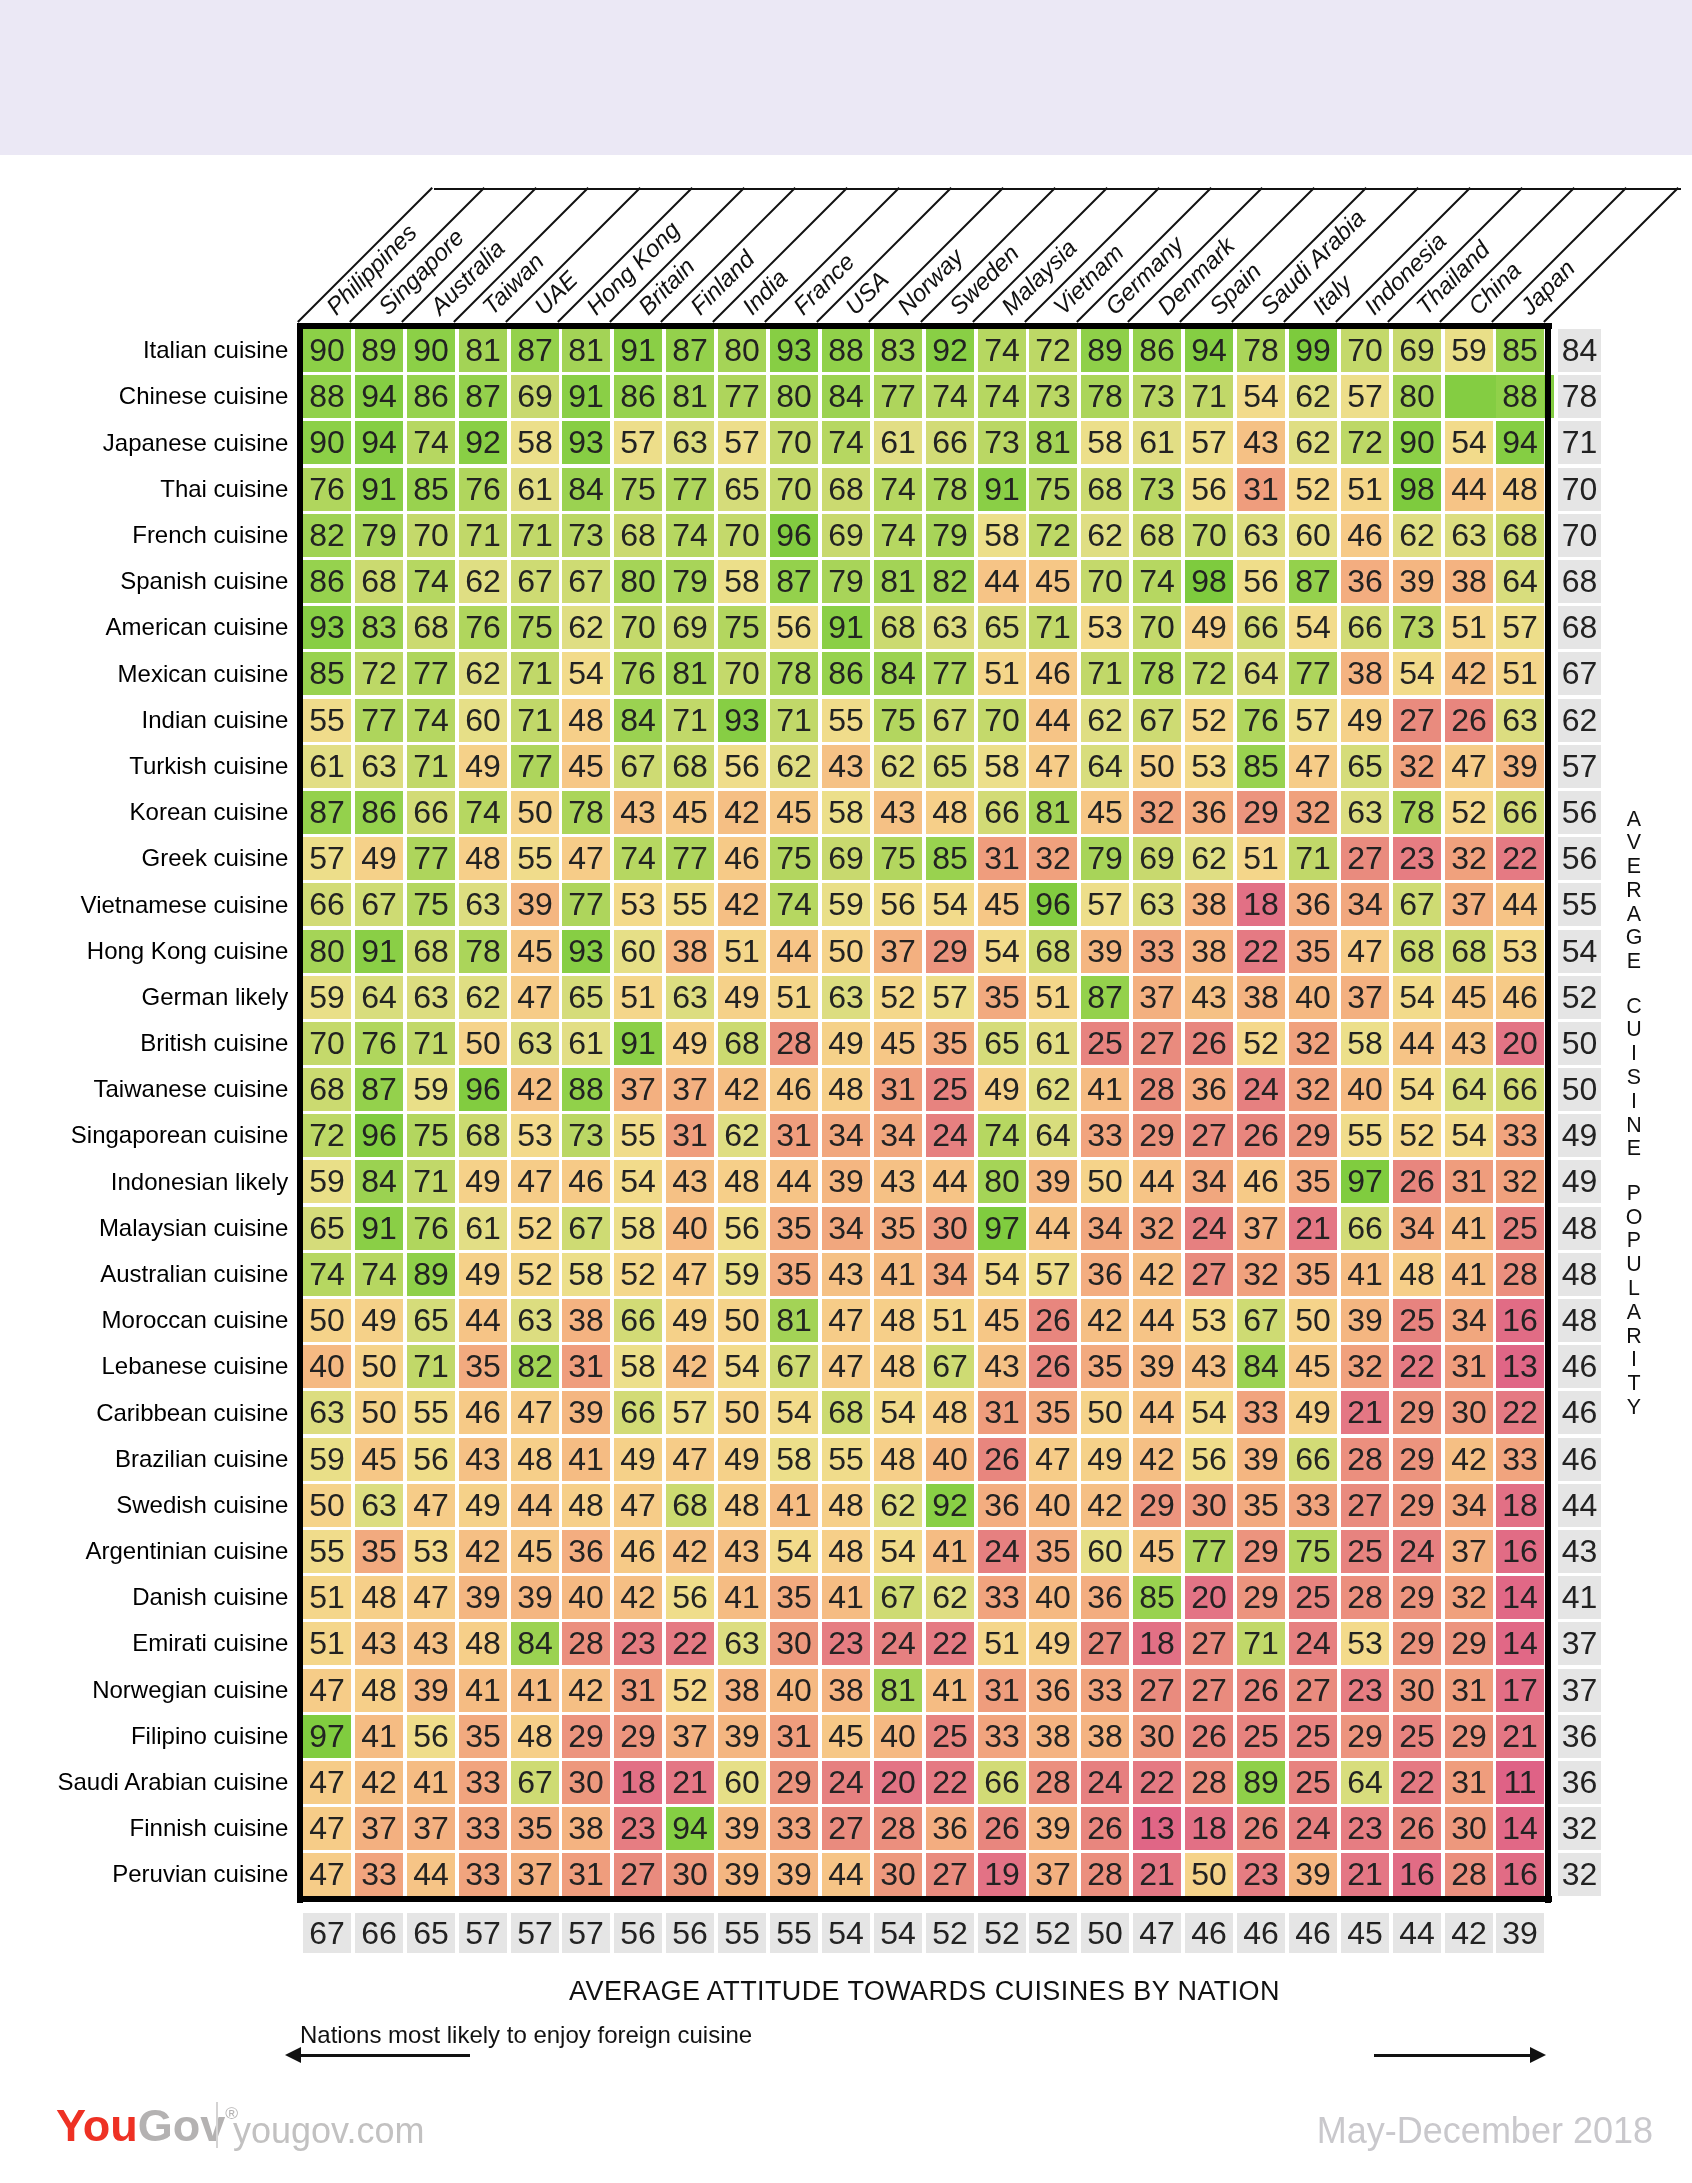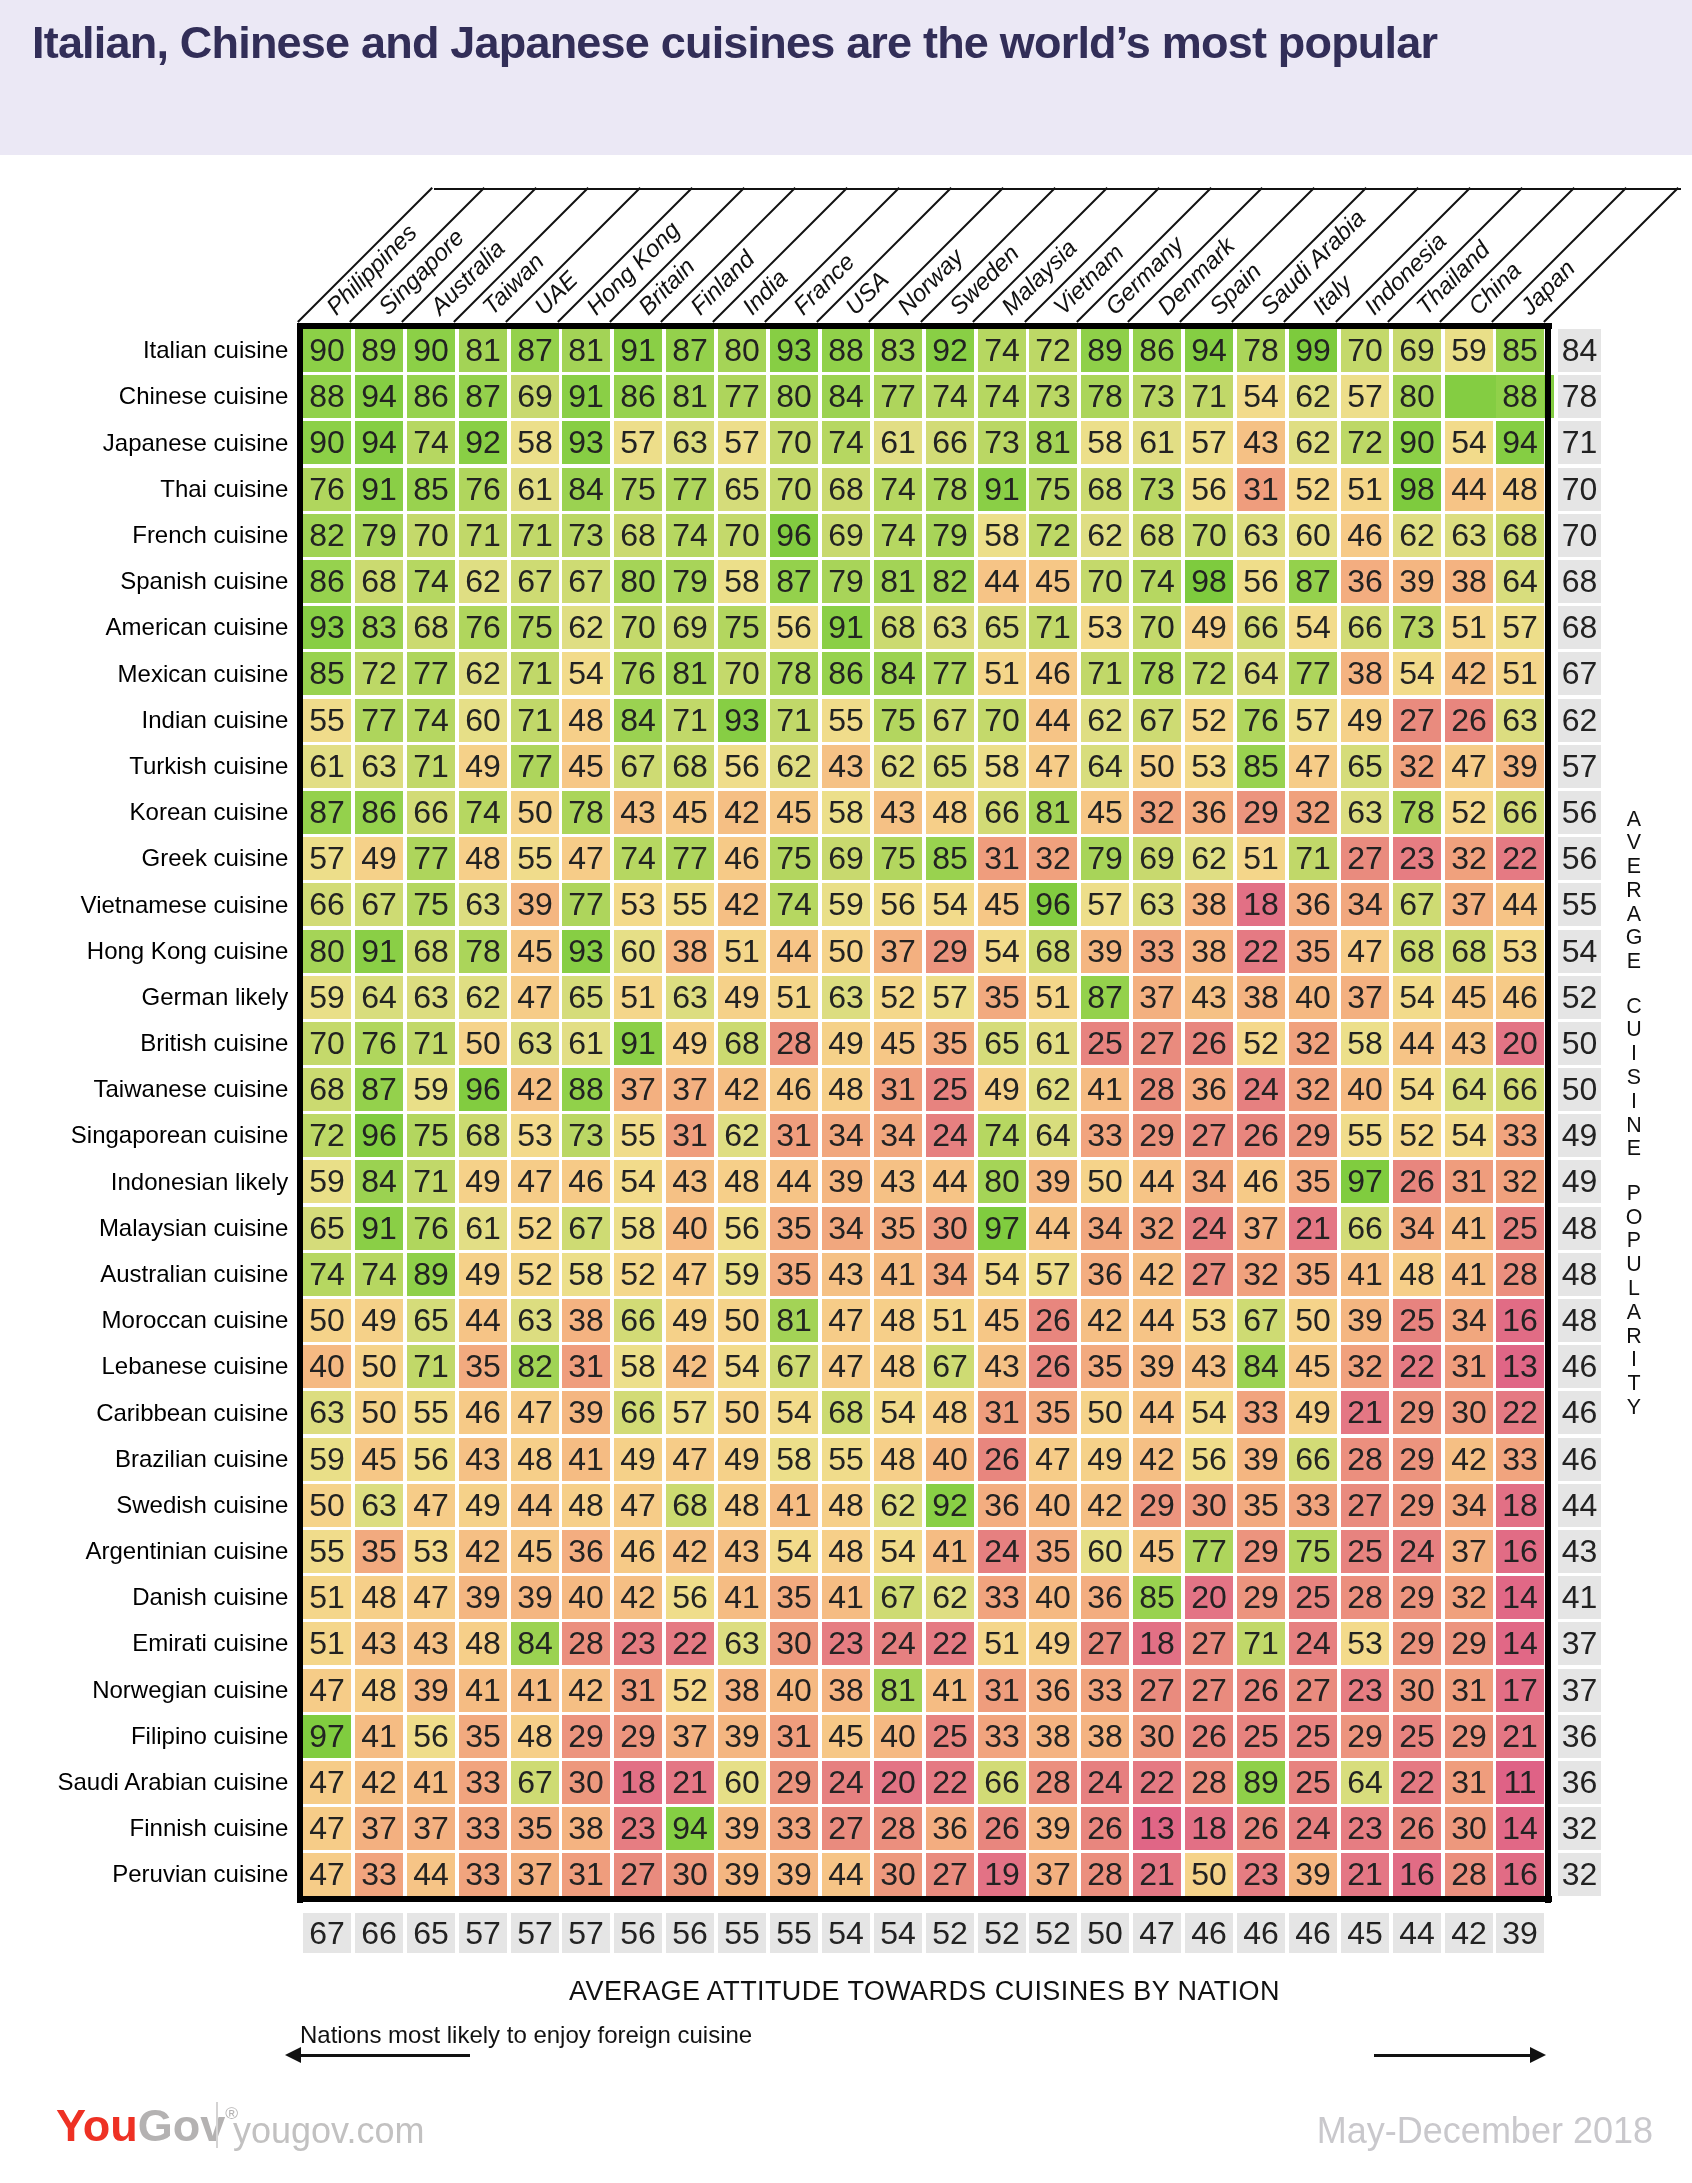--- a/index.html
+++ b/index.html
@@ -34,21 +34,20 @@
   #footer-divider{position:absolute;left:216px;top:2102px;width:2.4px;height:46px;background:#d4d3d3;}
   #footer-site{position:absolute;left:233px;top:2110px;font-size:36px;color:#c2c1c1;}
   #footer-date{position:absolute;right:39px;top:2110px;font-size:36px;color:#c9c8cc;}
 </style>
 </head>
 <body>
 
 <div id="page">
 
   <div id="banner">
-    <div id="title">Italian, Chinese and Japanese cuisines are the world’s most popular</div>
   </div>
 
   <div id="heatmap">
       <div class="diag" style="left: 298px; top: 321px; width: 190px;"></div>
       <div class="diag" style="left: 350px; top: 321px; width: 190px;"></div>
       <div class="diag" style="left: 402px; top: 321px; width: 190px;"></div>
       <div class="diag" style="left: 454px; top: 321px; width: 190px;"></div>
       <div class="diag" style="left: 506px; top: 321px; width: 190px;"></div>
       <div class="diag" style="left: 558px; top: 321px; width: 190px;"></div>
       <div class="diag" style="left: 610px; top: 321px; width: 190px;"></div>

